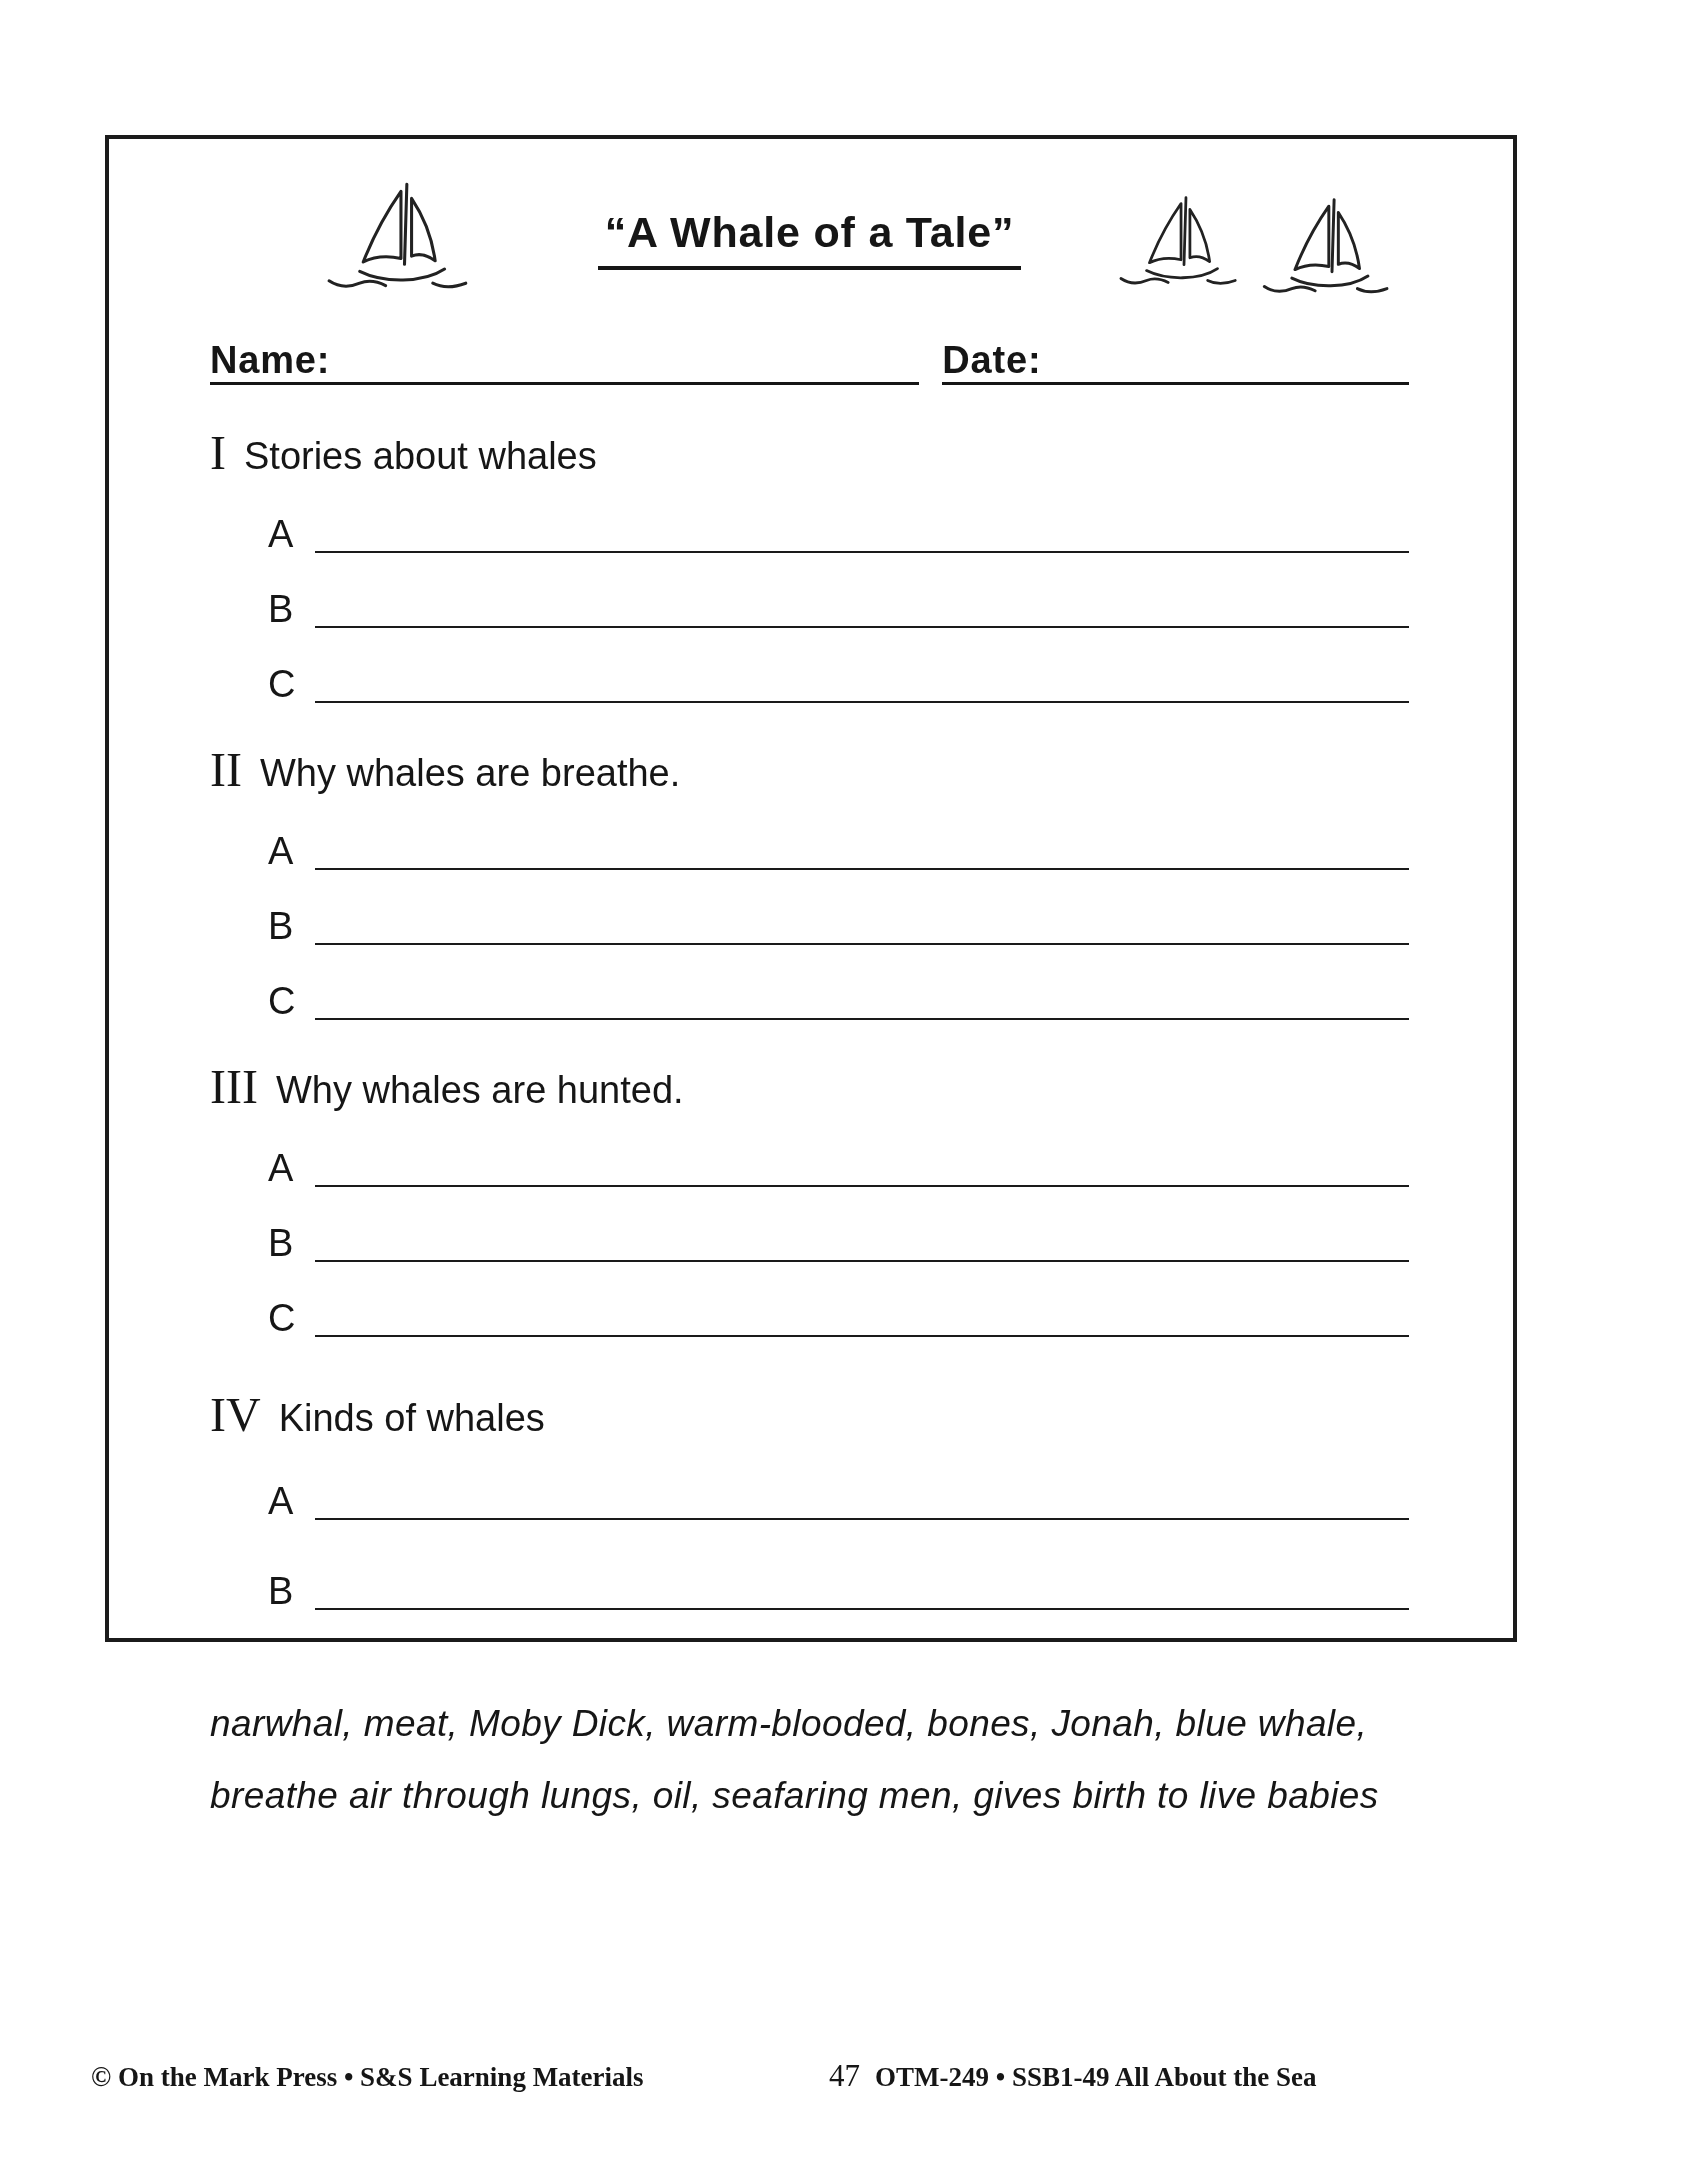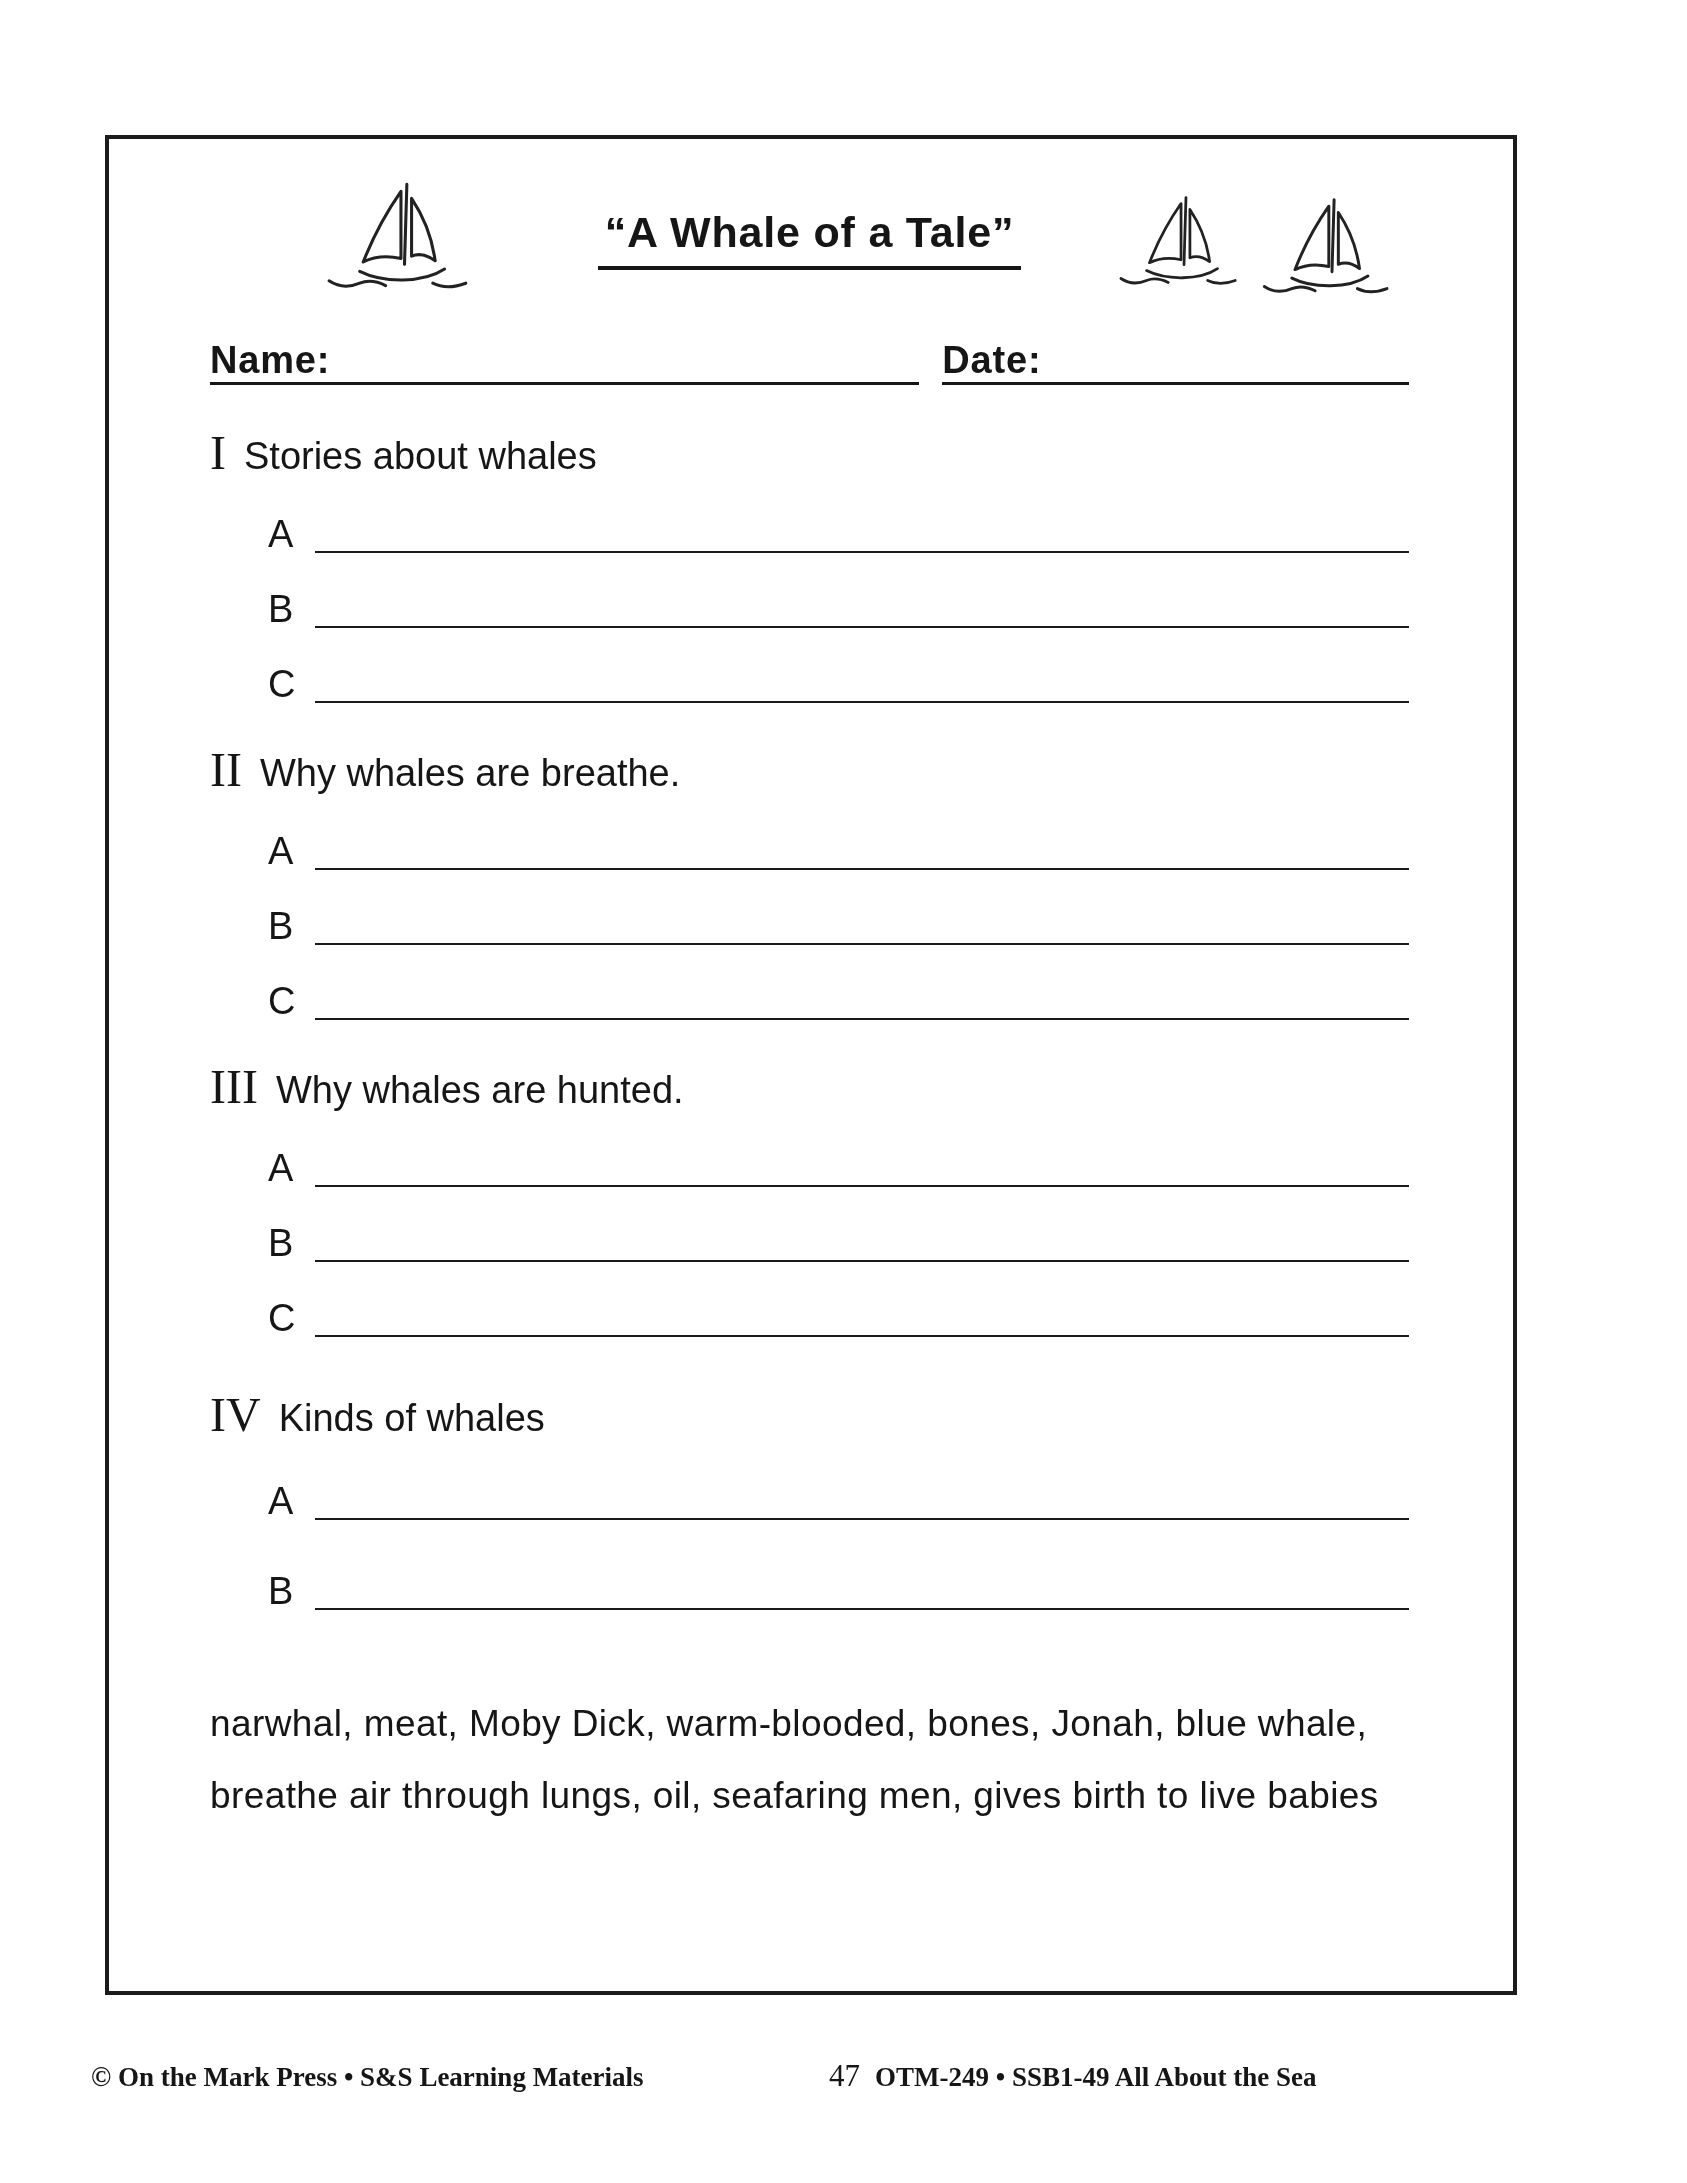--- a/index.html
+++ b/index.html
@@ -15,21 +15,21 @@
     color: #161616;
     overflow: hidden;
   }
 
   
   .frame {
     position: absolute;
     left: 105px;
     top: 135px;
     width: 1412px;
-    height: 1860px;
+    height: 1507px;
     border: 4.1px solid #1b1b1b;
     box-sizing: border-box;
     padding: 38px 104px 0 101px;
     background: #ffffff;
   }
 
   
   .header {
     display: grid;
     grid-template-columns: 1fr auto 1fr;
@@ -125,20 +125,21 @@
     height: 6.6px;
   }
 
   
   .word-bank {
     margin: 78px 0 0 0;
     font-size: 37px;
     line-height: 1.95;
     max-width: 1186px;
     letter-spacing: 0.4px;
+    font-style: italic;
   }
 
   
   .footer {
     position: absolute;
     left: 0;
     top: 2058px;
     width: 1687px;
     box-sizing: border-box;
     padding: 0 87px 0 91px;

